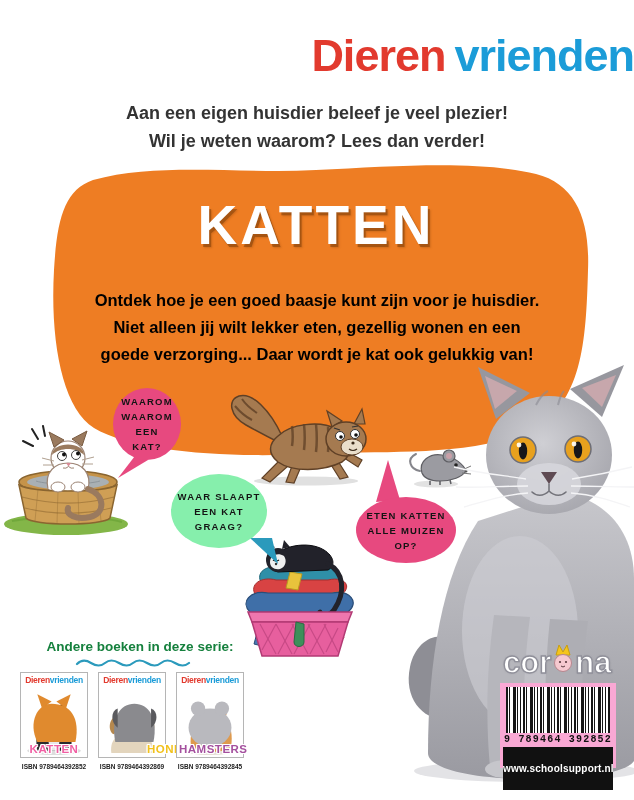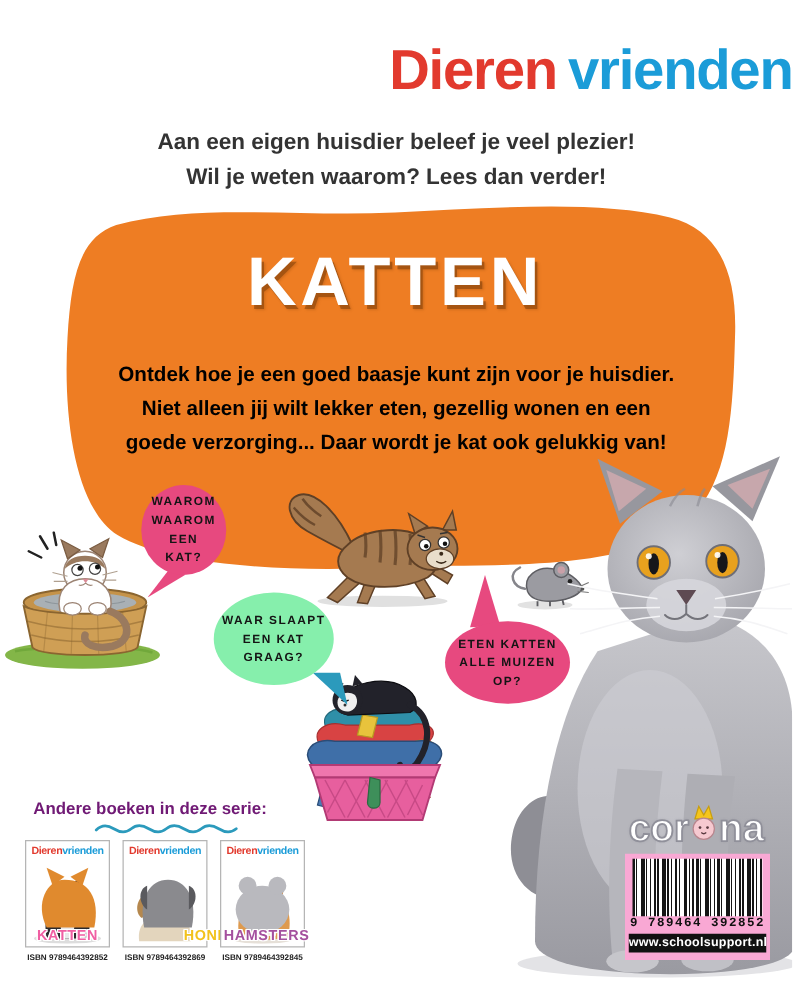--- a/index.html
+++ b/index.html
@@ -35,22 +35,22 @@
 
   
   .ill{position:absolute;}
   .ill-basket{left:2px;top:425px;width:145px;height:112px;}
   .ill-run{left:220px;top:382px;width:150px;height:105px;}
   .ill-mouse{left:404px;top:441px;width:68px;height:48px;}
   .ill-laundry{left:232px;top:538px;width:136px;height:122px;}
   .ill-bigcat{left:398px;top:363px;width:236px;height:420px;}
 
   
-  .series-heading{position:absolute;left:20px;top:639px;width:200px;text-align:center;
-    font-size:13.5px;font-weight:600;color:#701a75;}
+  .series-heading{position:absolute;left:40px;top:639px;width:200px;text-align:center;
+    font-size:13.5px;font-weight:600;color:#15803d;}
   .squiggle{position:absolute;left:75px;top:657px;width:118px;height:12px;}
   .book{position:absolute;top:672px;width:68px;height:86px;background:#fff;
     border:1px solid #b5b5b5;box-sizing:border-box;display:flex;flex-direction:column;padding:2px;}
   .book-0{left:20px;} .book-1{left:98px;} .book-2{left:176px;}
   .mini-brand{font-size:8.5px;font-weight:700;text-align:center;letter-spacing:-.3px;line-height:10px;}
   .mini-photo{flex:1;position:relative;margin-top:1px;}
   .mini-photo svg{width:100%;height:100%;}
   .mascot{position:absolute;left:0;top:0;width:13px;height:13px;}
   .mini-title{position:absolute;bottom:0;left:0;right:0;text-align:center;
     font-size:11.5px;font-weight:800;letter-spacing:.5px;
@@ -70,21 +70,21 @@
   .bars{margin:4px 6px 0 6px;height:46px;
     background:repeating-linear-gradient(90deg,
       #151515 0px,#151515 2px,#fff 2px,#fff 3px,
       #151515 3px,#151515 4px,#fff 4px,#fff 7px,
       #151515 7px,#151515 10px,#fff 10px,#fff 11px,
       #151515 11px,#151515 12px,#fff 12px,#fff 14px,
       #151515 14px,#151515 15px,#fff 15px,#fff 17px);}
   .bar-number{text-align:center;font-family:"Liberation Mono",monospace;
     font-size:10px;letter-spacing:1.2px;color:#111;margin-top:1px;font-weight:700;}
   .website-bar{margin:2px 3px 0 3px;background:#111;color:#fff;text-align:center;
-    font-size:10px;font-weight:700;padding:2px 0;letter-spacing:.2px;}
+    font-size:10px;font-weight:700;padding:16px 0;letter-spacing:.2px;}
 </style>
 </head>
 <body>
 
 <div class="cover">
 
   <div class="brand-title">
     <span class="p1" style="color: rgb(226, 58, 46);">Dieren</span><span class="p2" style="color: rgb(27, 156, 216);">vrienden</span>
   </div>
   <div class="intro">

